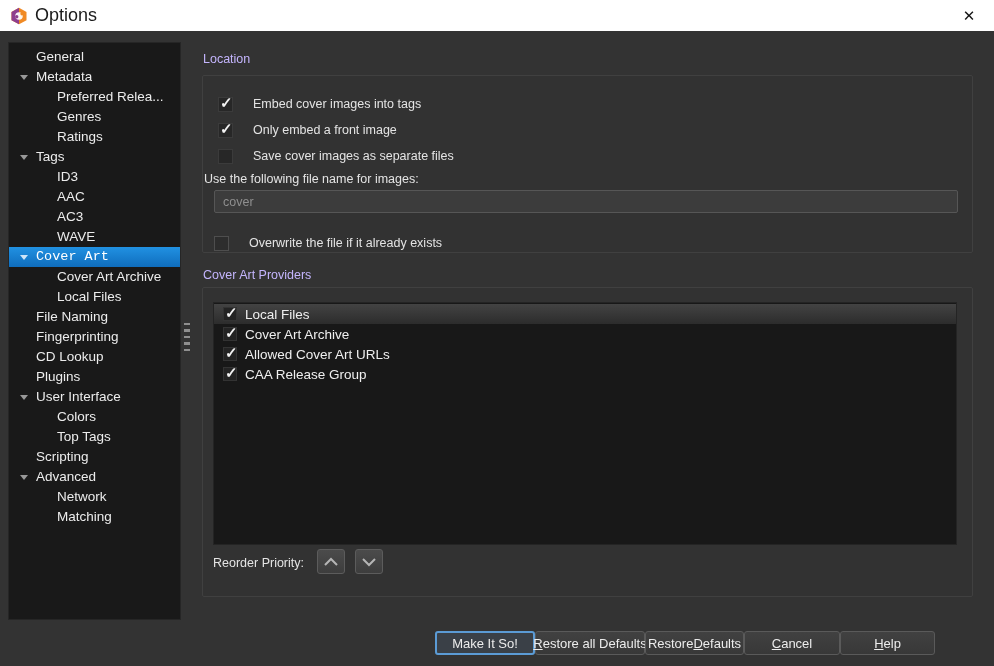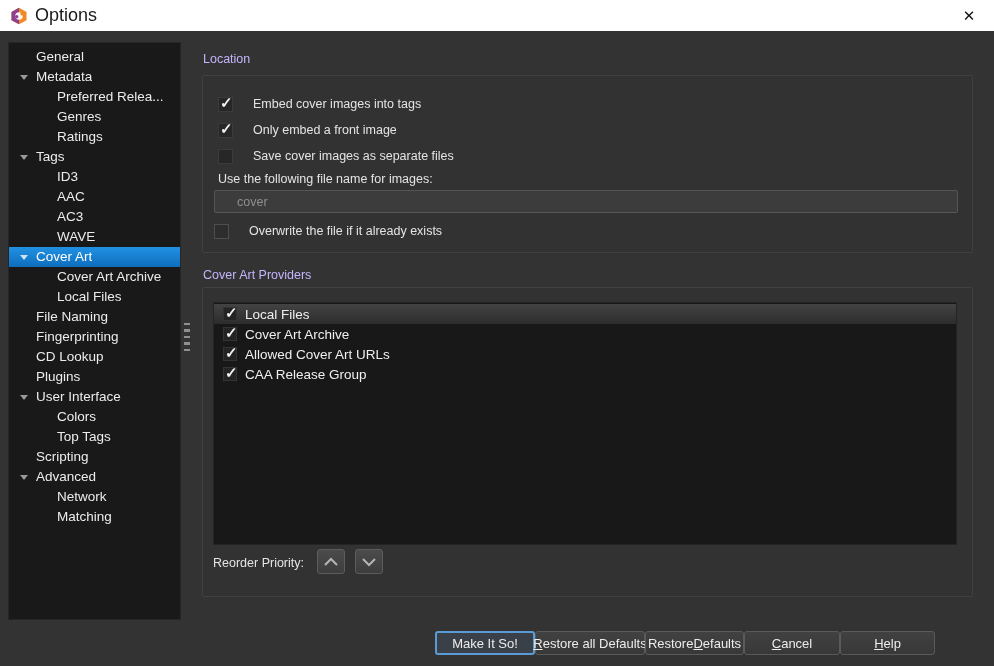--- a/index.html
+++ b/index.html
@@ -16,21 +16,21 @@
              align-items:center;justify-content:center;font-size:15px;color:#111;cursor:pointer;}
 
   
   .win{position:absolute;left:0;top:31px;width:950px;height:635px;background:#333333;}
 
   
   .sidebar{position:absolute;left:8px;top:11px;width:173px;height:578px;background:#191919;
            border:1px solid #262626;padding-top:4px;overflow:hidden;}
   .tree-row{position:relative;height:20px;line-height:20px;font-size:13.5px;color:#ececec;
             cursor:default;white-space:nowrap;}
-  .tree-row.selected{background:linear-gradient(180deg,#2191e2 0%,#0f6dbd 100%);color:#ffffff;}
+  .tree-row.selected{background:linear-gradient(180deg,#2191e2 0%,#0f6dbd 100%);color:#ffffff;font-family:Liberation Mono, monospace;}
   .tree-arrow{position:absolute;left:11px;top:8px;width:0;height:0;
               border-left:4px solid transparent;border-right:4px solid transparent;
               border-top:5px solid #989898;}
   .tree-row.selected .tree-arrow{border-top-color:#cde4f8;}
   .tree-label{display:inline-block;overflow:hidden;text-overflow:ellipsis;max-width:118px;vertical-align:top;}
   .tree-label.lvl1{margin-left:27px;}
   .tree-label.lvl2{margin-left:48px;}
 
   
   .splitter{position:absolute;left:184px;top:292px;width:6px;height:31px;cursor:col-resize;
@@ -49,21 +49,21 @@
   .chk{width:15px;height:15px;background:#272727;border:1px solid #3b3b3b;position:relative;flex:none;}
   .chk.light{border-color:#4e4e4e;background:#2d2d2d;}
   .chk.checked::after{content:"\2713";position:absolute;left:1px;top:-4px;font-size:15px;
                       font-weight:700;color:#f2f2f2;}
   .cb-label{margin-left:20px;font-size:12.5px;color:#e4e4e4;white-space:nowrap;}
 
   
   .field-label{position:absolute;left:213px;top:140px;font-size:12.5px;color:#e4e4e4;}
   .text-input{position:absolute;left:213px;top:159px;width:744px;height:23px;background:#3c3c3c;
               border:1px solid #565656;border-radius:2px;color:#8f8f8f;font-size:12.5px;
-              padding:0 22px;font-family:"Liberation Sans",sans-serif;outline:none;}
+              padding:0 8px;font-family:"Liberation Sans",sans-serif;outline:none;}
 
   
   .provider-list{position:absolute;left:213px;top:271px;width:744px;height:243px;background:#181818;
                  border:1px solid #242424;overflow:hidden;}
   .prov-row{position:absolute;left:0;width:100%;height:20px;display:flex;align-items:center;}
   .prov-row.current{background:linear-gradient(180deg,#434343 0%,#2c2c2c 100%);}
   .prov-row .chk{margin-left:9px;width:14px;height:14px;background:#232323;border-color:#333;}
   .prov-row .cb-label{margin-left:8px;font-size:13.5px;color:#efefef;}
 
   
@@ -143,23 +143,23 @@
         </div>
         <div class="cb-row" style="left: 15px; top: 45px;">
           <span class="chk checked"></span>
           <span class="cb-label">Only embed a front image</span>
         </div>
         <div class="cb-row" style="left: 15px; top: 71px;">
           <span class="chk"></span>
           <span class="cb-label">Save cover images as separate files</span>
         </div>
       </div>
-    <span class="field-label" style="position:absolute;left:15px;top:96px;">Use the following file name for images:</span>
+    <span class="field-label" style="position:absolute;left:1px;top:96px;">Use the following file name for images:</span>
     <input class="text-input" style="position: absolute; left: 11px; top: 114px;" value="cover">
-    <div class="cb-row" style="left:11px;top:146px;">
+    <div class="cb-row" style="left:11px;top:158px;">
       <span class="chk light"></span>
       <span class="cb-label">Overwrite the file if it already exists</span>
     </div>
   </div>
 
   <span class="group-title gt-providers">Cover Art Providers</span>
   <div class="groupbox gb-providers"></div>
   <div class="provider-list">
       <div class="prov-row current" style="top: 1px;">
         <span class="chk checked"></span>

